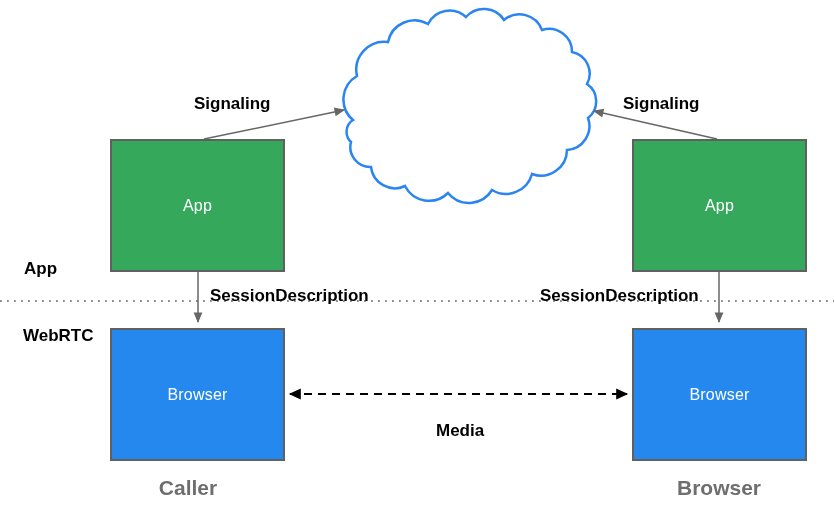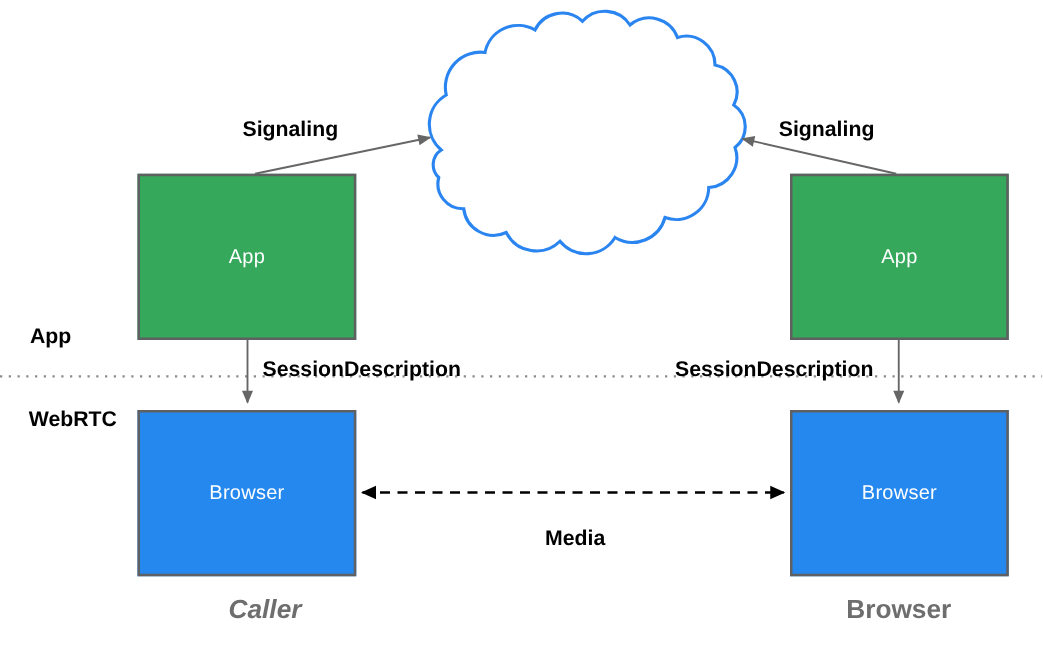--- a/index.html
+++ b/index.html
@@ -55,21 +55,21 @@
   #lbl-media           { left: 436px; top: 421px; }
 
   .caption {
     position: absolute;
     font-weight: bold;
     font-size: 21px;
     color: var(--caption-text, #6e6e6e);
     transform: translateX(-50%);
     white-space: nowrap;
   }
-  #cap-caller { left: 212px; top: 476px; font-style: italic; }
+  #cap-caller { left: 188px; top: 476px; }
   #cap-callee { left: 719px; top: 476px; }
 </style>
 </head>
 <body>
 
 <div class="stage">
 
   <svg class="layer-svg" width="834" height="520" viewBox="0 0 834 520">
     <defs>
       <marker id="mGray" viewBox="0 0 10 10" refX="9" refY="5" markerWidth="8" markerHeight="7" orient="auto-start-reverse">

